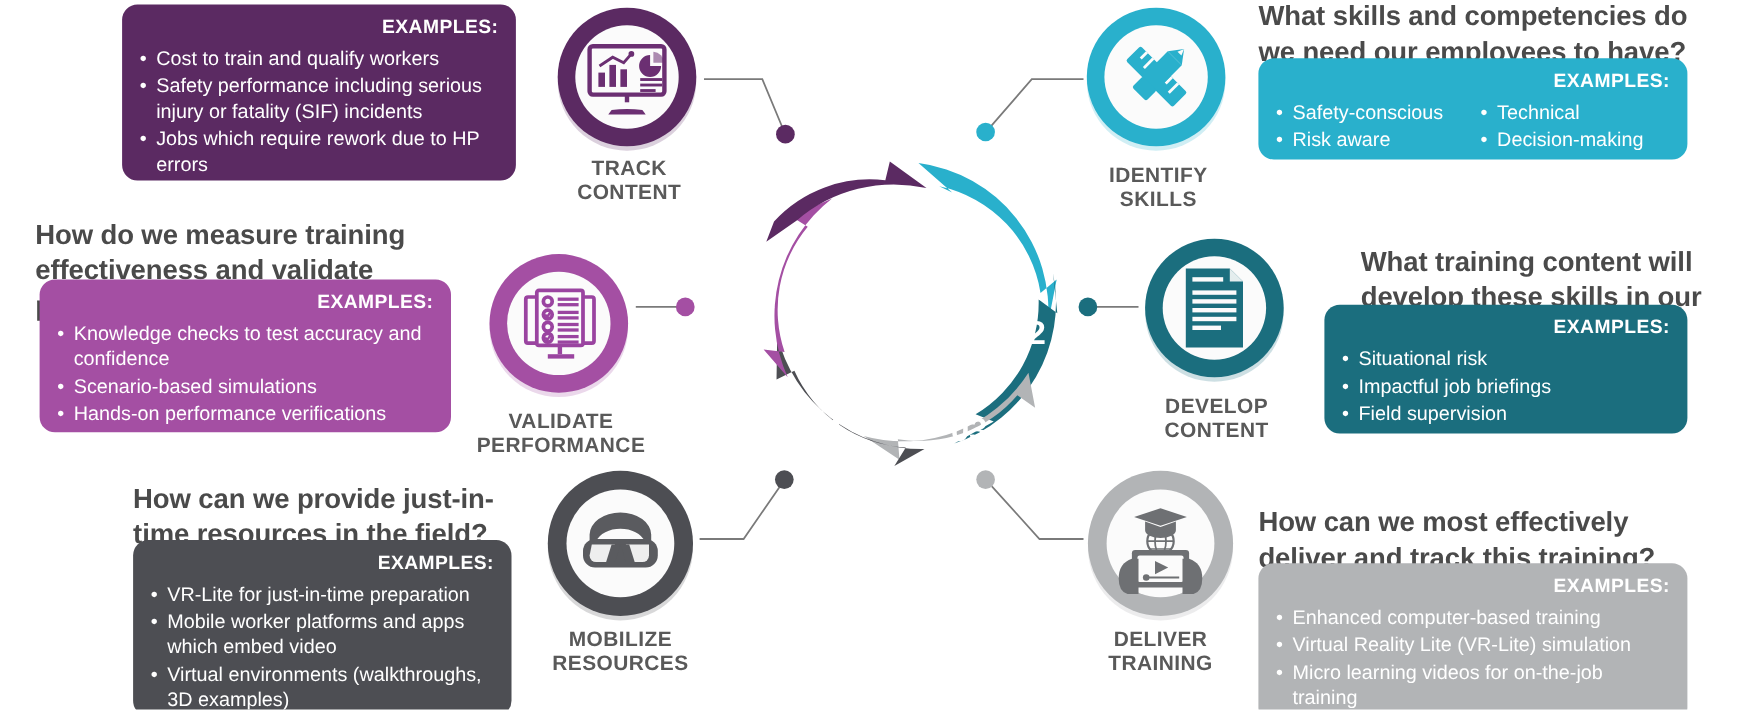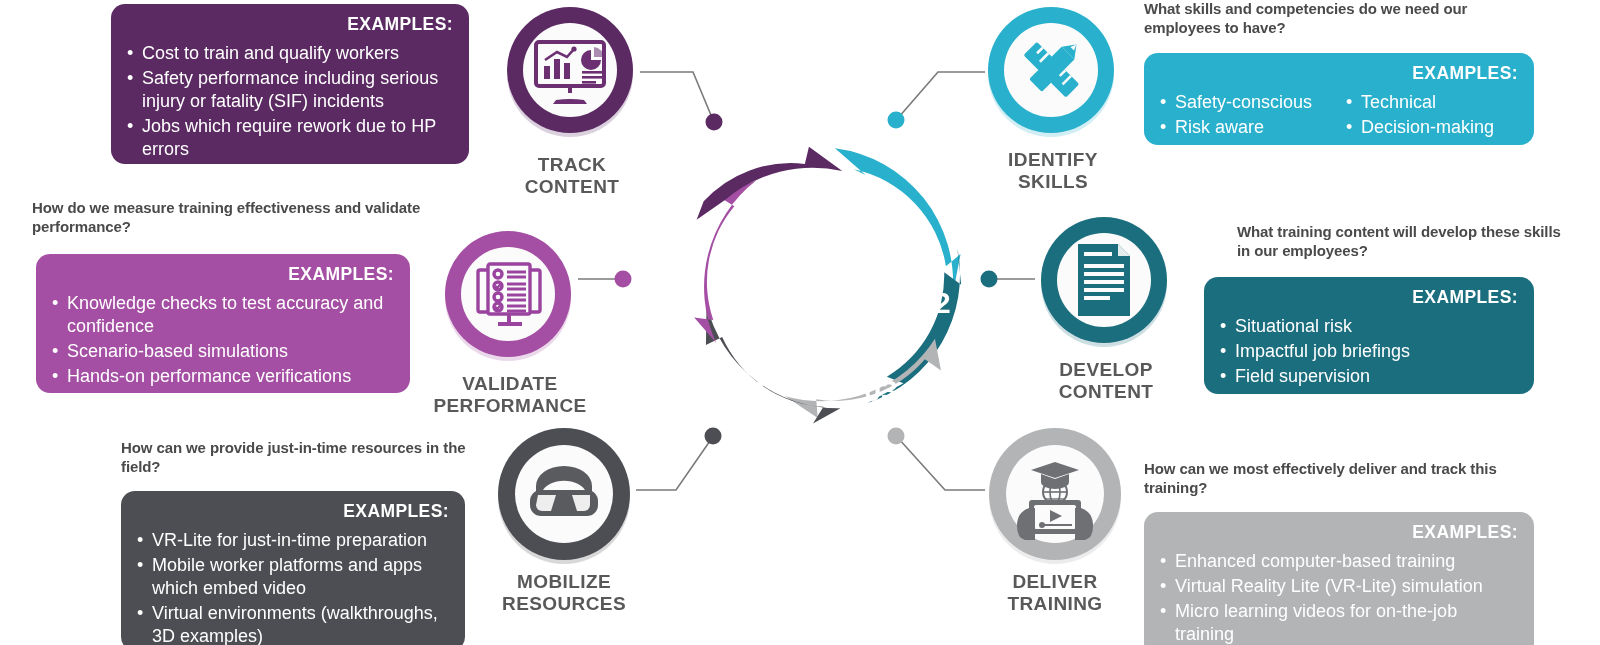--- a/index.html
+++ b/index.html
@@ -9,21 +9,21 @@
     font-family:"Liberation Sans", sans-serif;
     overflow:hidden;
     position:relative;
   }
   .stage{position:absolute;left:0;top:0;width:1600px;height:645px;overflow:hidden;}
 
   
   .question{
     position:absolute;
     font-weight:bold;
-    font-size:15px;
+    font-size:25px;
     line-height:1.28;
     color:#4a4a4a;
     letter-spacing:-0.1px;
   }
 
   
   .exbox{
     position:absolute;
     border-radius:14px;
     color:#ffffff;
@@ -157,21 +157,21 @@
         <circle cx="40" cy="9" r="2.6"></circle>
         <path d="M57,10 a10,10 0 1,0 10,10 L57,20 Z"></path>
         <path d="M60,7 a11,11 0 0,1 10,10 L60,17 Z" opacity="0.55"></path>
         <rect x="48" y="31" width="20" height="2.6"></rect>
         <rect x="48" y="36" width="20" height="2.6"></rect>
         <rect x="48" y="41" width="14" height="2.6"></rect>
         <rect x="34" y="47" width="4" height="6"></rect>
         <path d="M22,60 q14,-2 28,0 l3,4 h-34 Z"></path>
       </g>
     </svg>
-    <div class="nodelabel" style="left:-42px;top:150px;">
+    <div class="nodelabel" style="left:-42px;top:139px;">
       <div>TRACK</div>
       <div>CONTENT</div>
     </div>
   </div>
 
   <div class="node" style="left:985px;top:4px;">
     <svg width="136" height="136">
       <circle cx="66" cy="70" r="63" fill="#29B0CC" opacity="0.22"></circle>
       <circle cx="66" cy="66" r="63" fill="#29B0CC"></circle>
       <circle cx="66" cy="66" r="47" fill="#fbfbfb"></circle>

